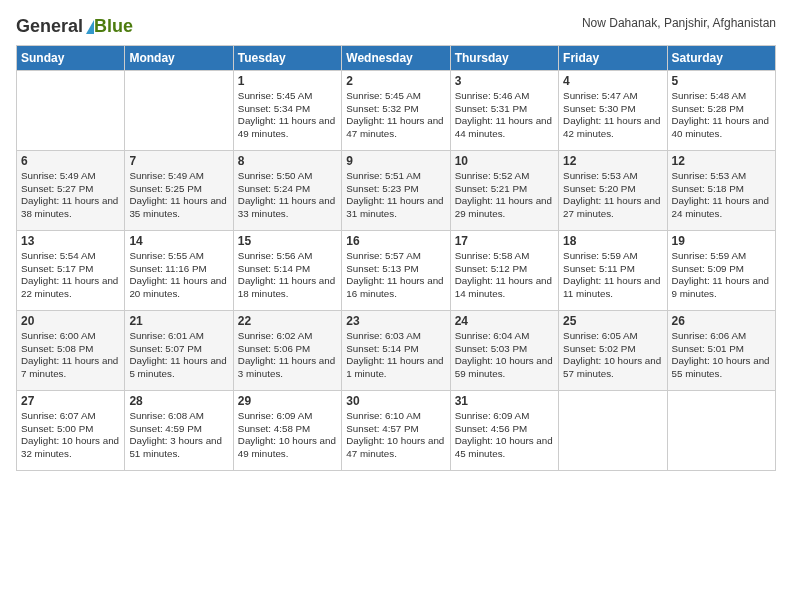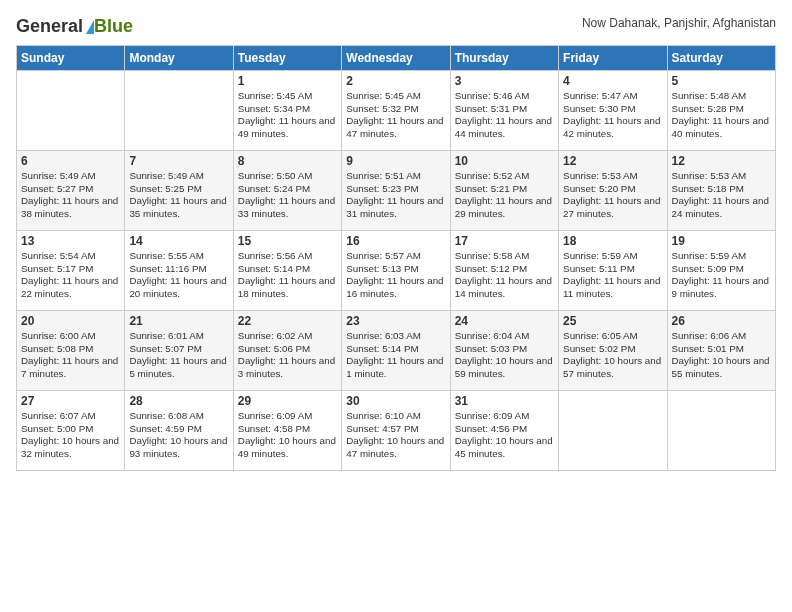--- a/index.html
+++ b/index.html
@@ -219,21 +219,21 @@
           <div class="cell-content"><span>Sunrise: 6:06 AM</span><br><span>Sunset: 5:01 PM</span><br><span>Daylight: 10 hours and 55 minutes.</span></div>
         </td>
       </tr>
       <tr>
         <td>
           <span class="day-num">27</span>
           <div class="cell-content"><span>Sunrise: 6:07 AM</span><br><span>Sunset: 5:00 PM</span><br><span>Daylight: 10 hours and 32 minutes.</span></div>
         </td>
         <td>
           <span class="day-num">28</span>
-          <div class="cell-content"><span>Sunrise: 6:08 AM</span><br><span>Sunset: 4:59 PM</span><br><span>Daylight: 10 hours and 93 minutes.</span></div>
+          <div class="cell-content"><span>Sunrise: 6:08 AM</span><br><span>Sunset: 4:59 PM</span><br><span>Daylight: 3 hours and 51 minutes.</span></div>
         </td>
         <td>
           <span class="day-num">29</span>
           <div class="cell-content"><span>Sunrise: 6:09 AM</span><br><span>Sunset: 4:58 PM</span><br><span>Daylight: 10 hours and 49 minutes.</span></div>
         </td>
         <td>
           <span class="day-num">30</span>
           <div class="cell-content"><span>Sunrise: 6:10 AM</span><br><span>Sunset: 4:57 PM</span><br><span>Daylight: 10 hours and 47 minutes.</span></div>
         </td>
         <td>

